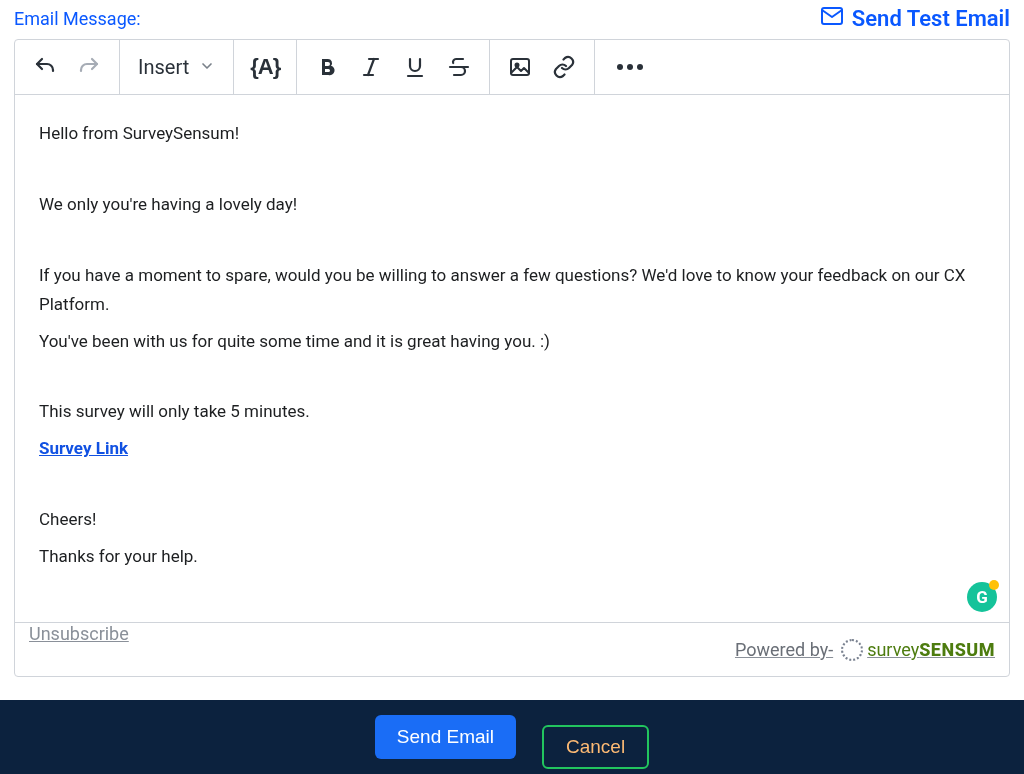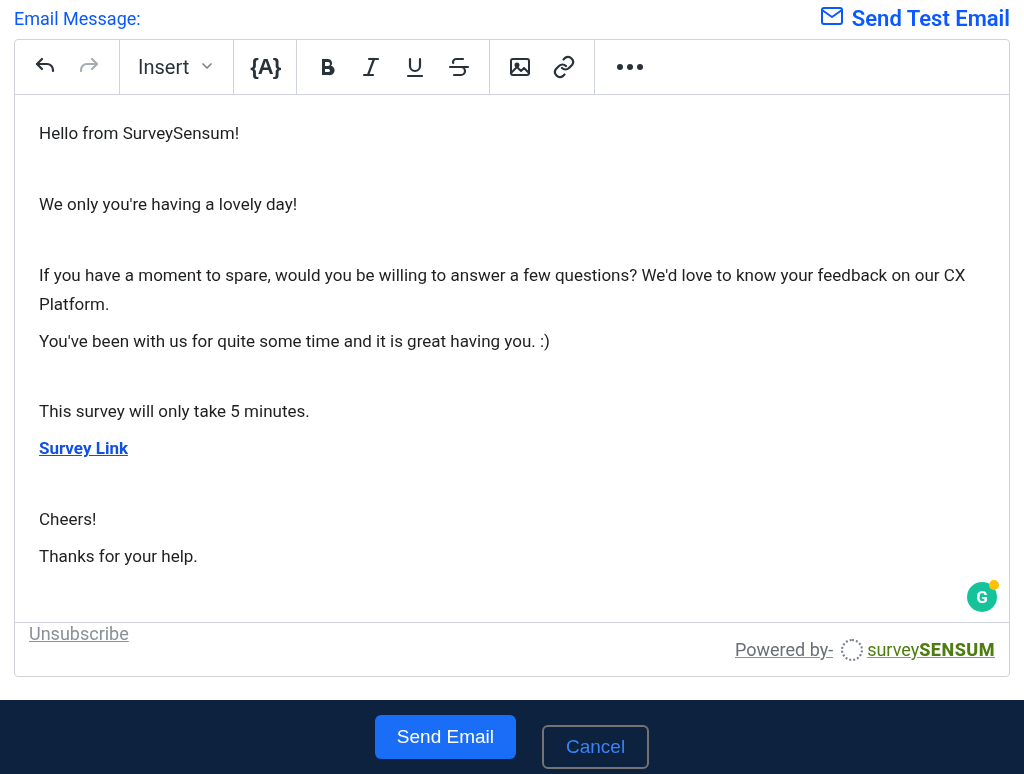--- a/index.html
+++ b/index.html
@@ -193,22 +193,22 @@
       align-items: center;
       font-weight: 500;
     }
     .btn-primary {
       background: #1a6df6;
       color: #fff;
       border: none;
     }
     .btn-secondary {
       background: transparent;
-      color: #3b82f6;
-      border: 2px solid #737373;
+      color: #fdba74;
+      border: 2px solid #22c55e;
       margin-top: 19px;
     }
   </style>
 </head>
 <body>
 
 <div class="header-row">
   <div class="header-title">Email Message:</div>
   <div class="send-test">
     <span>

